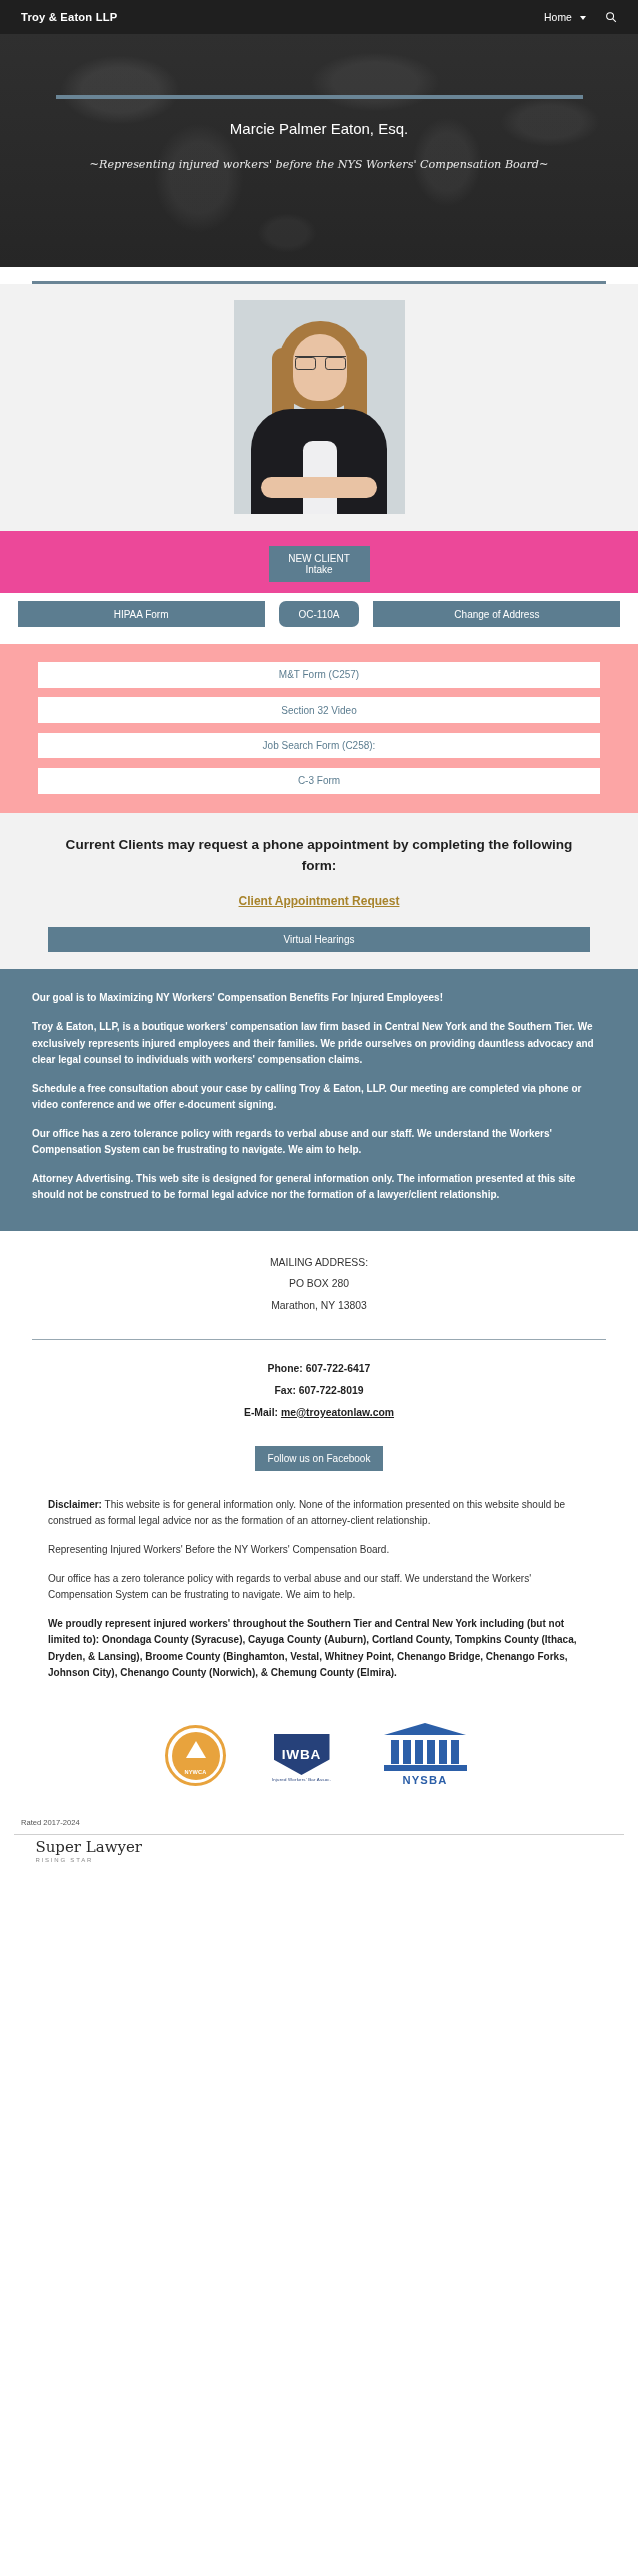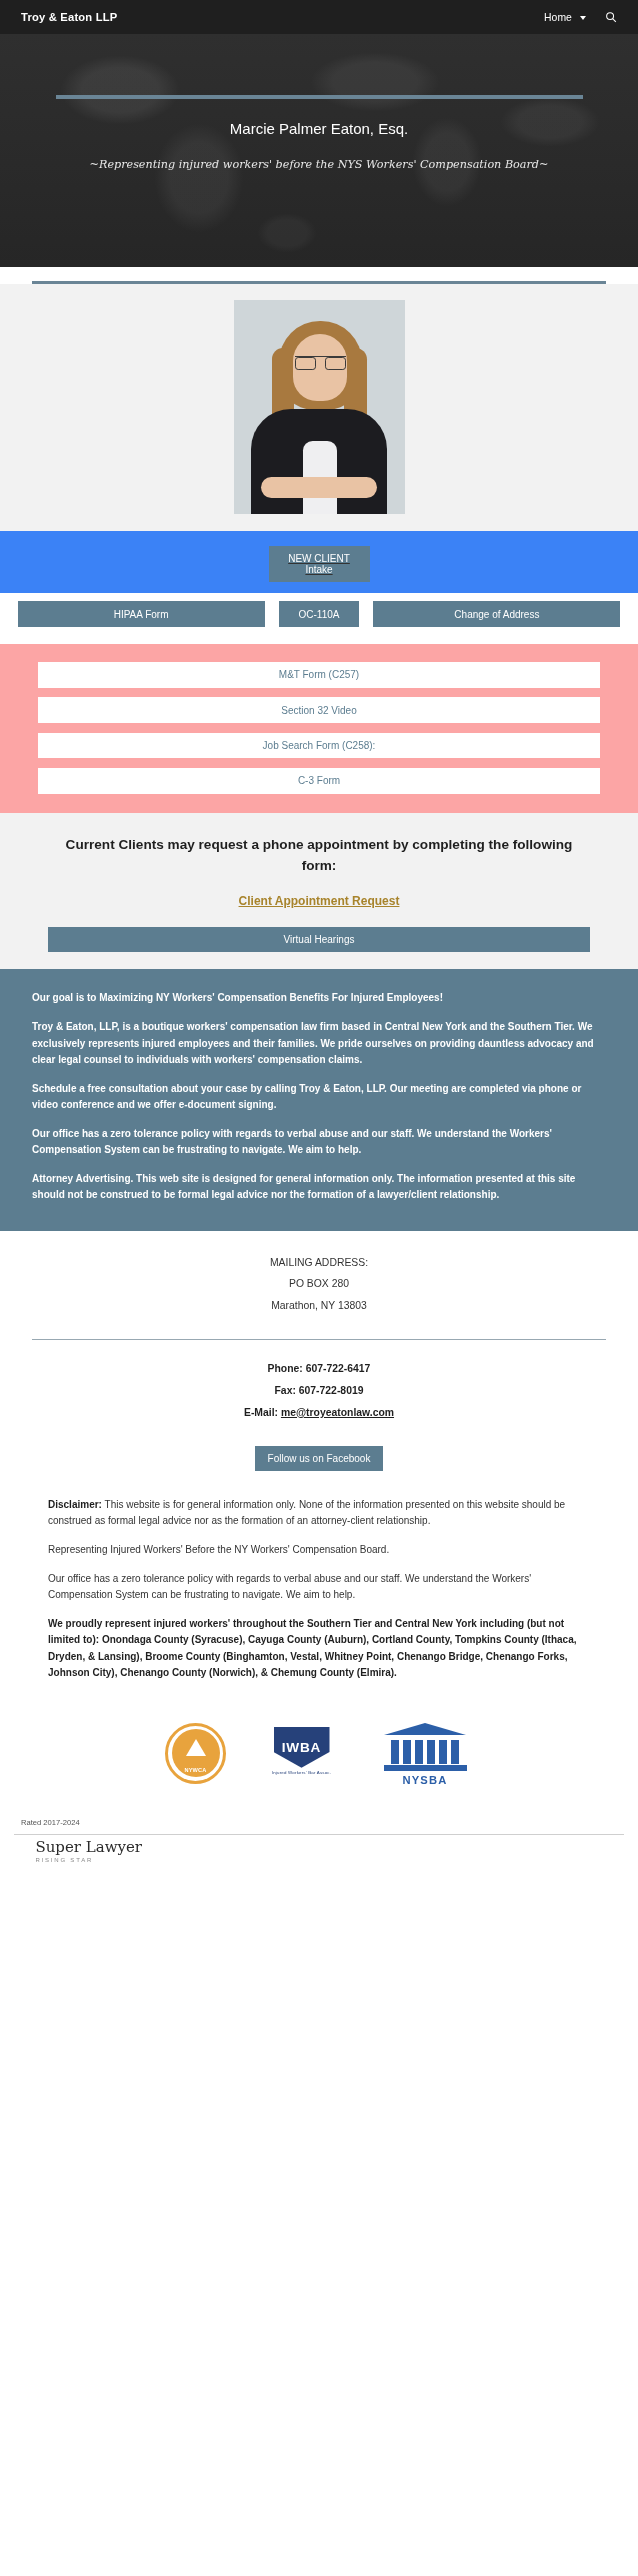--- a/index.html
+++ b/index.html
@@ -156,32 +156,32 @@
     background: #5c7d90;
     color: #ffffff;
     font-size: 10px;
     text-align: center;
     padding: 7.2px 8px;
     border: none;
     display: block;
     cursor: pointer;
     font-family: "Liberation Sans", sans-serif;
   }
-  .center-btn-wrap { background:#3b82f6; padding: 14.4px 0 11.2px; display:flex; justify-content:center;text-decoration:underline; }
+  .center-btn-wrap { background:#ec4899; padding: 14.4px 0 11.2px; display:flex; justify-content:center; }
   .btn-intake { width: 101px; }
 
   .three-btn-row {
     background:#fff;
     padding: 8px 17.6px 17.6px;
     display: flex;
     justify-content: space-between;
     gap: 14.4px;
   }
   .three-btn-row .btn { flex: 1; }
-  .three-btn-row .btn.mid { flex: 0 0 80px; }
+  .three-btn-row .btn.mid { flex: 0 0 80px; border-radius: 7px; }
 
   
   .slate-band {
     background: #fca5a5;
     padding: 17.6px 38px 19px;
   }
   .field {
     background: #ffffff;
     border: 0.8px solid #ffffff;
     color: #5c7d90;
@@ -262,21 +262,21 @@
     font-size: 10px;
     line-height: 1.62;
     color: #333;
   }
   .disclaimer p { margin: 0 0 12.8px; }
   .disclaimer b { color:#1f1f1f; }
 
   
   .logos {
     display: flex;
-    align-items: flex-start;
+    align-items: flex-end;
     justify-content: center;
     gap: 37px;
     padding: 21px 0 24px;
   }
   .logo-nywca {
     width: 61px; height: 61px; border-radius: 50%;
     background: #ffffff; border: 3.2px solid #e8a33d;
     display:flex; align-items:center; justify-content:center;
     position: relative; overflow:hidden;
   }

